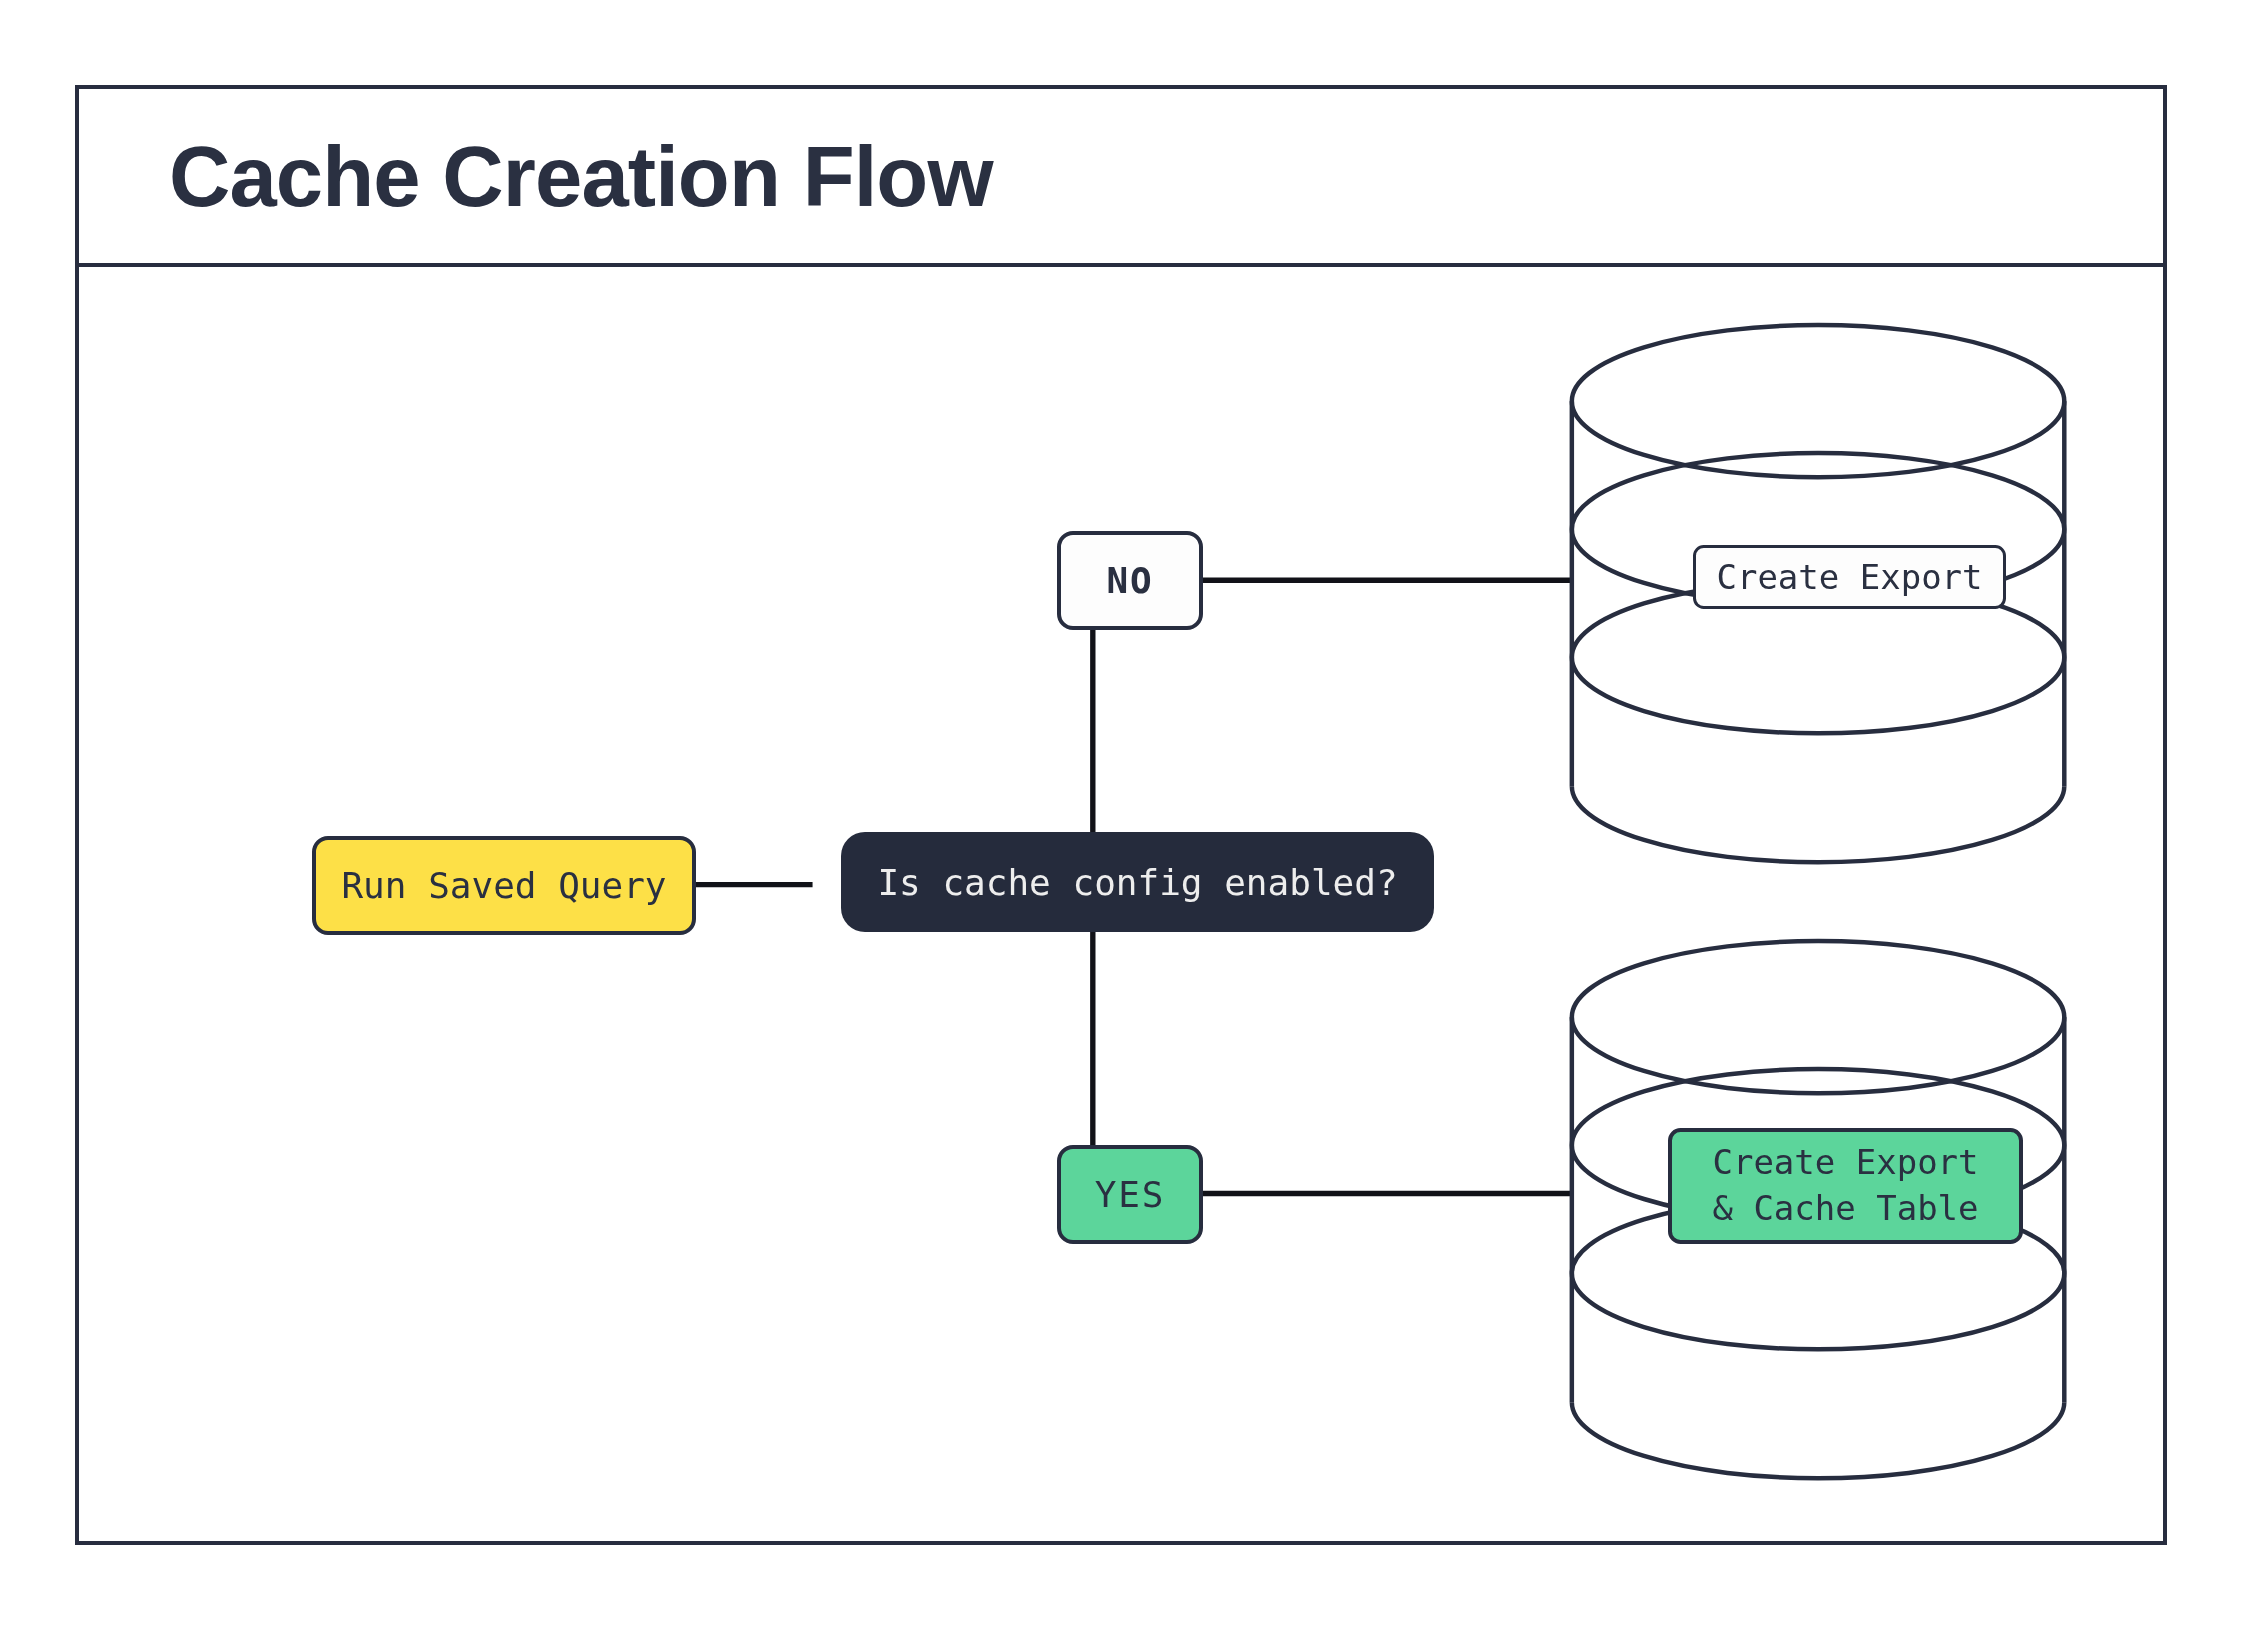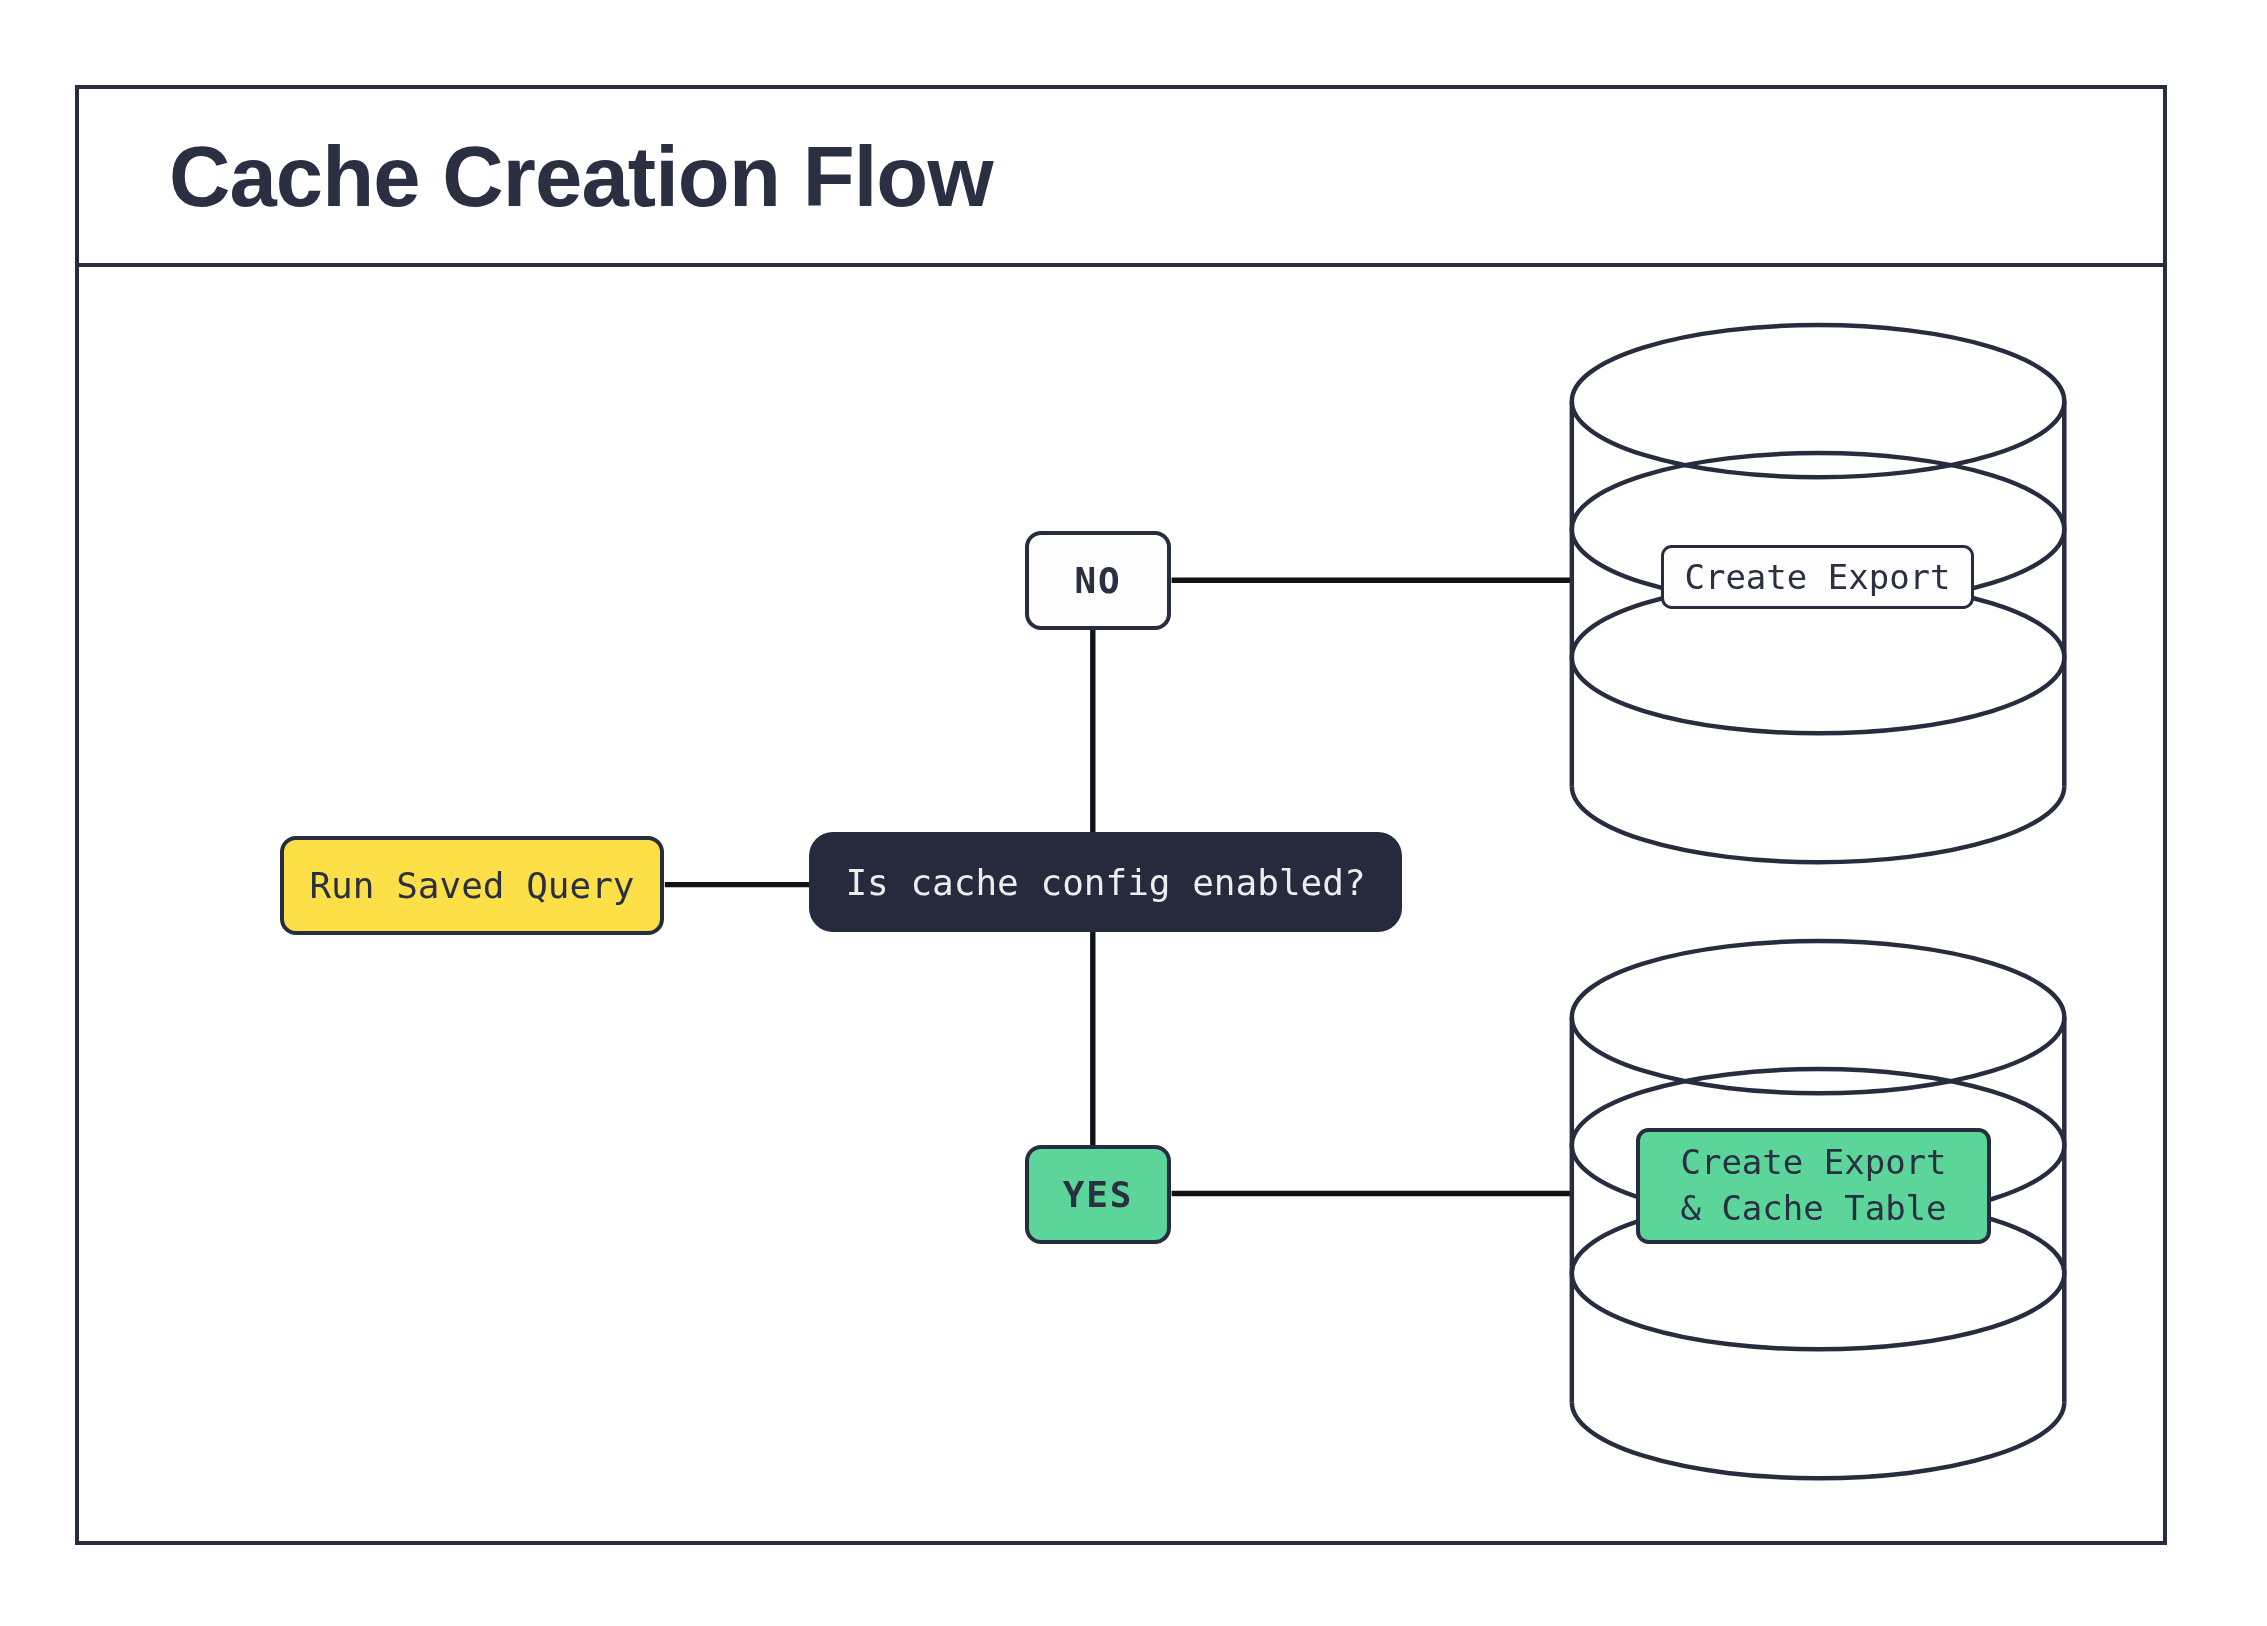--- a/index.html
+++ b/index.html
@@ -70,20 +70,21 @@
     position: absolute;
     box-sizing: border-box;
     display: flex;
     align-items: center;
     justify-content: center;
     border-radius: 16px;
     color: #2a3041;
     font-size: 36px;
     font-weight: 500;
     white-space: nowrap;
+    margin-left: 32px;
   }
   .node-run {
     left: 280px; top: 836px; width: 384px; height: 99px;
     background: #fde047;
     border: 4.5px solid #272d3f;
   }
   .node-decision {
     left: 809px; top: 832px; width: 593px; height: 100px;
     background: #252b3c;
     color: #ededed;
@@ -93,21 +94,21 @@
     left: 1025px; top: 531px; width: 146px; height: 99px;
     background: #fdfdfd;
     border: 4.5px solid #272d3f;
     font-weight: 700;
     letter-spacing: 1.8px;
   }
   .node-yes {
     left: 1025px; top: 1145px; width: 146px; height: 99px;
     background: #5cd59b;
     border: 4.5px solid #272d3f;
-    font-weight: 700;
+    font-weight: 400;
     letter-spacing: 1.8px;
   }
   .node-export {
     left: 1661px; top: 545px; width: 313px; height: 64px;
     background: #fdfdfd;
     border: 3.6px solid #272d3f;
     border-radius: 10.7px;
     font-size: 34px;
   }
   .node-export-cache {

